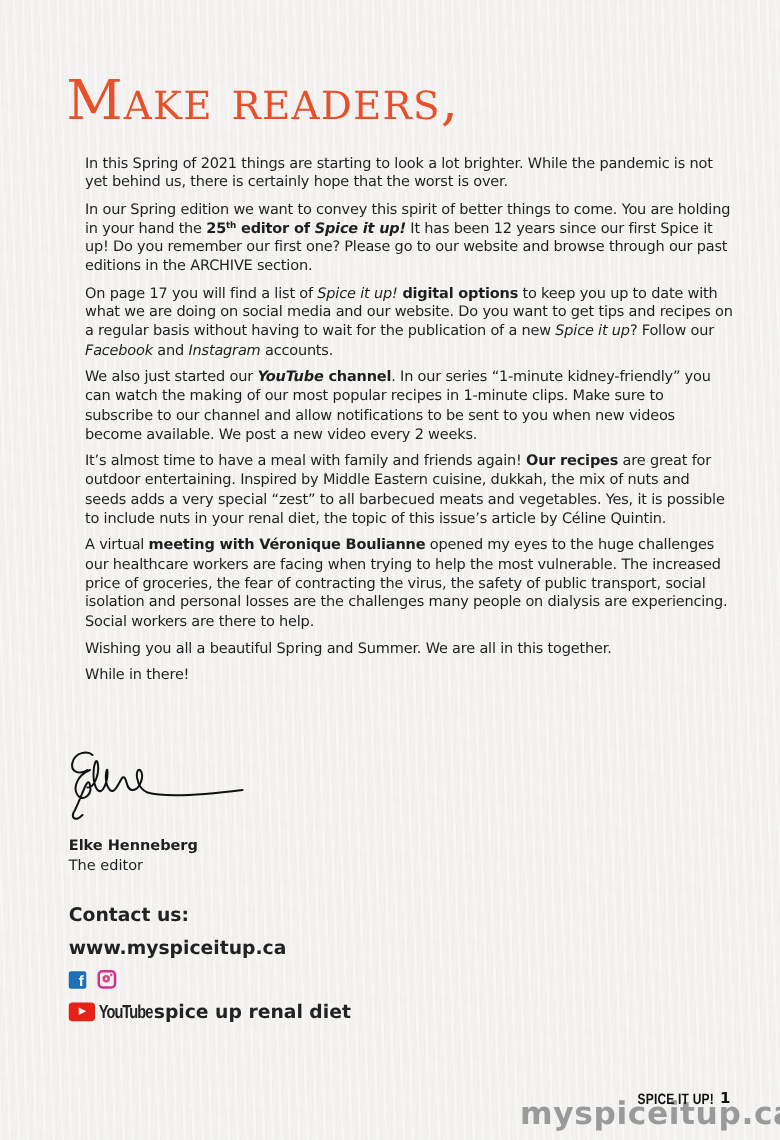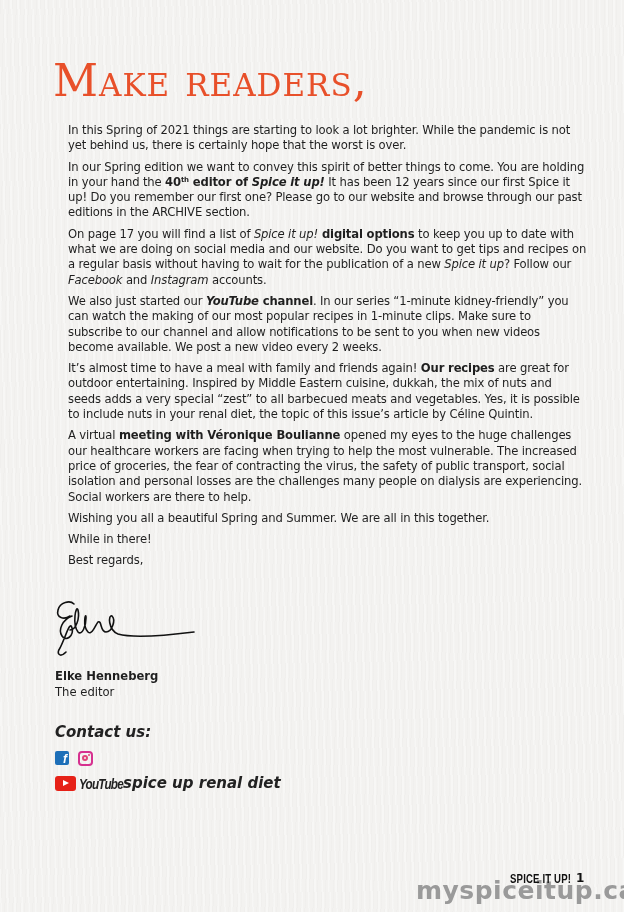--- a/index.html
+++ b/index.html
@@ -29,21 +29,21 @@
   sup { font-size: 7px; line-height: 0; vertical-align: 4px; }
   .signature {
     position: absolute; left: 52px; top: 596px; width: 150px; height: 66px;
   }
   .author {
     position: absolute; left: 55px; top: 668px; font-size: 11.6px; line-height: 16px;
   }
   .author .name { font-weight: bold; }
   .contact {
     position: absolute; left: 55px; top: 720px;
-    font-weight: bold; font-size: 15px; line-height: 25.5px; color: #222; font-style: italic;
+    font-weight: bold; font-size: 15px; line-height: 25.5px; color: #222;
   }
   .contact .row { display: flex; align-items: center; height: 25.5px; }
   .icon-fb {
     width: 14px; height: 14px; background: #1d6fb8; border-radius: 2px; color: #fff;
     font-size: 12px; font-weight: bold; display: inline-flex; align-items: flex-end; justify-content: flex-end;
     padding-right: 2px; box-sizing: border-box; line-height: 12px; margin-right: 9px;
     font-family: "Liberation Sans", sans-serif;
   }
   .icon-ig {
     width: 15px; height: 15px; border-radius: 4px; box-sizing: border-box;
@@ -87,41 +87,41 @@
     font-family: "DejaVu Sans", sans-serif; font-weight: bold; font-size: 12px; color: #111;
   }
 </style>
 </head>
 <body>
 
 <h1 class="title">Make readers,</h1>
 
 <div class="body-text">
   <p>In this Spring of 2021 things are starting to look a lot brighter. While the pandemic is not yet behind us, there is certainly hope that the worst is over.</p>
-  <p><span>In our Spring edition we want to convey this spirit of better things to come. You are holding in your hand the </span><b><span>40</span><sup>th</sup><span> editor of </span><i>Spice it up!</i></b><span> It has been 12 years since our first Spice it up! Do you remember our first one? Please go to our website and browse through our past editions in the ARCHIVE section.</span></p>
+  <p><span>In our Spring edition we want to convey this spirit of better things to come. You are holding in your hand the </span><b><span>25</span><sup>th</sup><span> editor of </span><i>Spice it up!</i></b><span> It has been 12 years since our first Spice it up! Do you remember our first one? Please go to our website and browse through our past editions in the ARCHIVE section.</span></p>
   <p><span>On page 17 you will find a list of </span><i>Spice it up!</i><b> digital options</b><span> to keep you up to date with what we are doing on social media and our website. Do you want to get tips and recipes on a regular basis without having to wait for the publication of a new </span><i>Spice it up</i><span>? Follow our </span><i>Facebook</i><span> and </span><i>Instagram</i><span> accounts.</span></p>
   <p><span>We also just started our </span><b><i>YouTube</i><span> channel</span></b><span>. In our series “1-minute kidney-friendly” you can watch the making of our most popular recipes in 1-minute clips. Make sure to subscribe to our channel and allow notifications to be sent to you when new videos become available. We post a new video every 2 weeks.</span></p>
   <p><span>It’s almost time to have a meal with family and friends again! </span><b>Our recipes</b><span> are great for outdoor entertaining. Inspired by Middle Eastern cuisine, dukkah, the mix of nuts and seeds adds a very special “zest” to all barbecued meats and vegetables. Yes, it is possible to include nuts in your renal diet, the topic of this issue’s article by Céline Quintin.</span></p>
   <p><span>A virtual </span><b>meeting with Véronique Boulianne</b><span> opened my eyes to the huge challenges our healthcare workers are facing when trying to help the most vulnerable. The increased price of groceries, the fear of contracting the virus, the safety of public transport, social isolation and personal losses are the challenges many people on dialysis are experiencing. Social workers are there to help.</span></p>
   <p>Wishing you all a beautiful Spring and Summer. We are all in this together.</p>
   <p>While in there!</p>
-  <p>Best regards,</p>
 </div>
 
 <svg class="signature" viewBox="0 0 150 66">
   <path d="M22 8 C18 4 8 6 6 14 C4 22 12 24 18 20 M20 20 C10 24 6 34 10 40 C14 46 22 40 20 32 C18 24 14 40 8 52 C4 58 8 62 14 56 M18 34 C24 34 28 22 26 14 C24 8 20 28 26 36 C30 40 34 30 34 22 C34 14 30 30 36 36 C40 40 44 28 46 26 C50 24 48 36 54 36 C60 36 64 24 60 20 C56 18 56 34 66 38 C80 42 110 40 142 36" fill="none" stroke="#111" stroke-width="1.6" stroke-linecap="round" stroke-linejoin="round"></path>
 </svg>
 
 <div class="author">
   <div class="name">Elke Henneberg</div>
   <div>The editor</div>
 </div>
 
 <div class="contact">
   <div class="row">Contact us:</div>
+  <div class="row">www.myspiceitup.ca</div>
   <div class="row">
     <span class="icon-fb">f</span>
     <span class="icon-ig"></span>
   </div>
   <div class="row">
     <span class="icon-yt"></span>
     <span class="yt-word">YouTube</span>
     <span>spice up renal diet</span>
   </div>
 </div>

